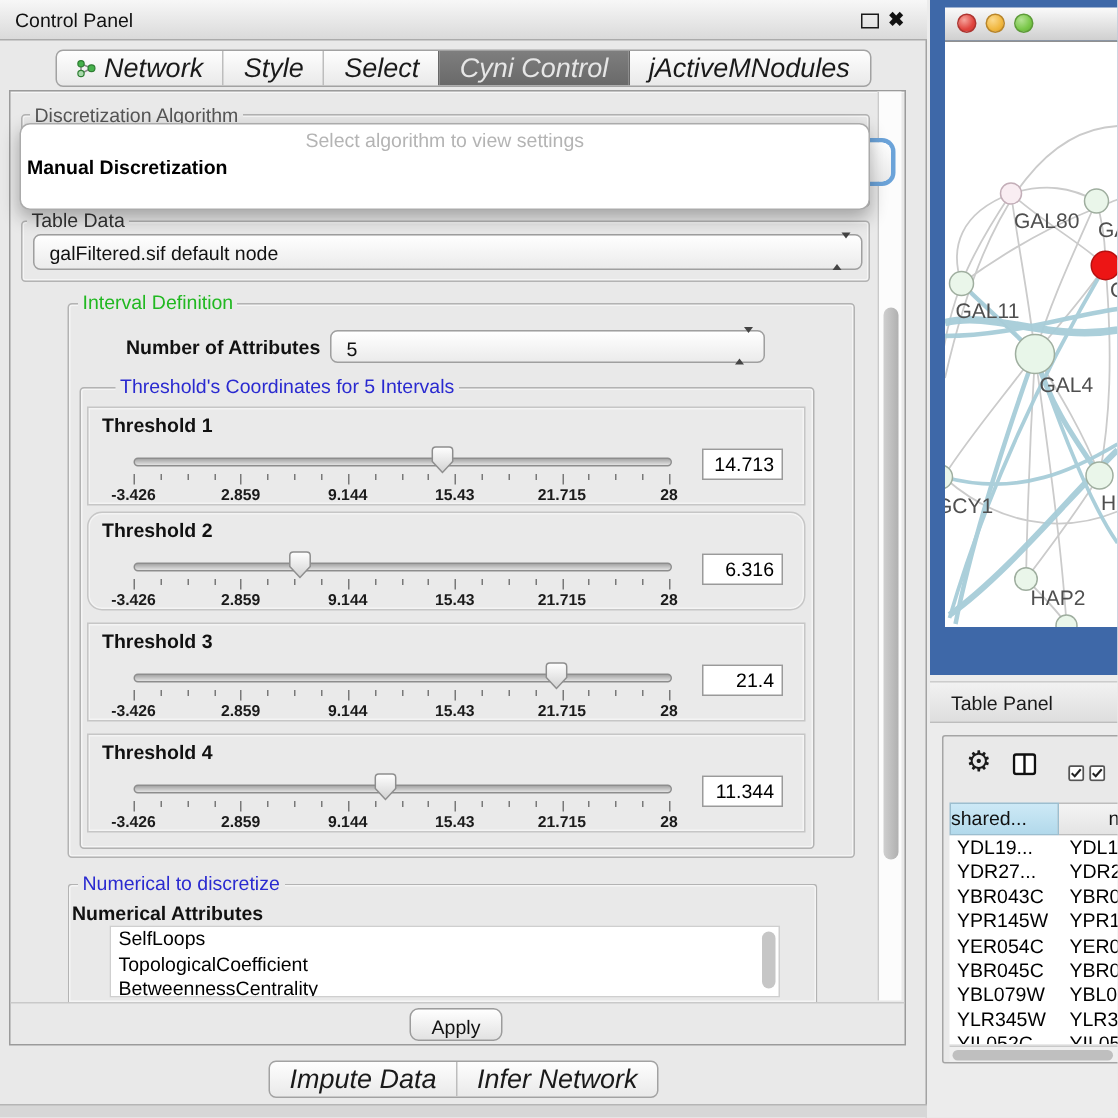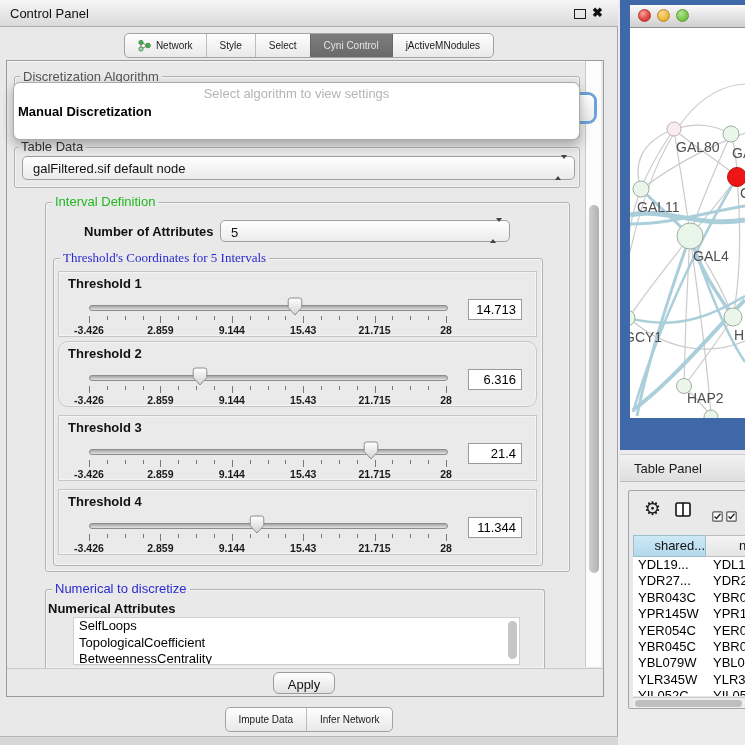--- a/index.html
+++ b/index.html
@@ -12,21 +12,21 @@
   .cp { position:absolute; left:0; top:0; width:618px; height:745px; background:#e9e9e9; border-right:1px solid #a3a3a3; box-sizing:border-box; }
   .cp-titlebar { position:absolute; left:0; top:0; width:618px; height:27px; background:linear-gradient(#f7f7f7,#dadada); border-bottom:1px solid #ababab; box-sizing:border-box; }
   .cp-title { position:absolute; left:10px; top:6px; font-size:13px; color:#111; }
   .float-btn { position:absolute; left:574px; top:9px; width:10px; height:8px; border:1.5px solid #1a1a1a; background:transparent; }
   .close-btn { position:absolute; left:592px; top:5px; font-size:13px; font-weight:bold; color:#111; }
 
   .seg-bar { position:absolute; left:0; width:618px; display:flex; justify-content:center; }
   .seg-bar.top { top:33px; }
   .seg-bar.bottom { top:707px; }
   .seg-group { display:flex; border:1px solid #a2a2a2; border-radius:5px; overflow:hidden; background:linear-gradient(#fefefe,#e9e9e9); }
-  .seg { padding:0 13px; line-height:23px; font-size:10px; color:#1a1a1a; border-left:1px solid #bdbdbd; display:flex; align-items:center; gap:5px; white-space:nowrap; cursor:default; }
+  .seg { padding:0 13px; line-height:23px; font-size:18px; color:#1a1a1a; border-left:1px solid #bdbdbd; display:flex; align-items:center; gap:5px; white-space:nowrap; cursor:default;font-style:italic; }
   .seg:first-child { border-left:none; }
   .seg.sel { background:linear-gradient(#7e7e7e,#696969); color:#e6e6e6; border-left-color:#686868; }
   .seg.sel + .seg { border-left-color:#686868; }
   .tab-icon { display:inline-flex; }
 
   .pane { position:absolute; left:6px; top:60px; width:598px; height:637px; border:1px solid #9b9b9b; background:#e9e9e9; box-sizing:border-box; box-shadow:inset 0 1px 0 #f6f6f6; }
 
   .group { position:absolute; border:1px solid #b3b3b3; border-radius:3px; box-shadow:inset 0 0 0 1px rgba(255,255,255,.55); box-sizing:border-box; }
   .group-title { position:absolute; font-size:13px; background:#e9e9e9; padding:0 3px; line-height:13px; white-space:nowrap; }
 
@@ -49,21 +49,21 @@
   .arr-up { width:0; height:0; border-left:3.5px solid transparent; border-right:3.5px solid transparent; border-bottom:4.5px solid #444; margin-bottom:3px; }
   .arr-dn { width:0; height:0; border-left:3.5px solid transparent; border-right:3.5px solid transparent; border-top:4.5px solid #444; }
   #combo-table { left:22px; top:156px; width:553px; height:24px; }
 
   
   #grp-interval { left:45px; top:202px; width:525px; height:370px; }
   #grp-interval-title { left:52px; top:195px; color:#21b821; }
   #lbl-intervals { position:absolute; left:84px; top:224px; font-size:13px; font-weight:bold; color:#111; }
   #combo-intervals { left:220px; top:220px; width:290px; height:22px; }
   #grp-thresh { left:53px; top:258px; width:490px; height:308px; }
-  #grp-thresh-title { left:60px; top:251px; color:#2a2ad0;font-family:Liberation Serif, serif; }
+  #grp-thresh-title { left:77px; top:251px; color:#2a2ad0; }
 
   .threshold-panel { position:absolute; left:58px; width:479px; height:66px; background:#eaeaea; border:1px solid #c6c6c6; box-shadow:inset 0 0 0 1px #f4f4f4; box-sizing:border-box; }
   .t-label { position:absolute; left:9px; top:4px; font-size:13px; font-weight:bold; color:#111; }
   .slider-area { position:absolute; left:30px; top:25px; width:357px; height:38px; }
   .track { position:absolute; left:0; top:8px; width:100%; height:4px; border:1px solid #8d8d8d; border-radius:3px; background:linear-gradient(#a6a6a6,#e2e2e2); box-sizing:content-box; }
   .handle { position:absolute; top:0; width:16px; height:19px; margin-left:-8px; }
   .ticks { position:absolute; left:0; top:19px; width:100%; height:8px; }
   .tick { position:absolute; width:1px; background:#787878; }
   .tick.major { height:7px; } .tick.minor { height:4px; }
   .tick-labels { position:absolute; left:0; top:27px; width:100%; height:12px; }
@@ -97,21 +97,21 @@
   .net-canvas { position:absolute; left:10px; top:28px; width:115px; height:390px; background:#fff; overflow:hidden; }
 
   .table-panel-bar { position:absolute; left:620px; top:454px; width:125px; height:28px; background:linear-gradient(#f2f2f2,#dedede); border-top:1px solid #cccccc; border-bottom:1px solid #bdbdbd; box-sizing:border-box; }
   .table-panel-title { position:absolute; left:14px; top:6px; font-size:13px; color:#1a1a1a; }
 
   .table-box { position:absolute; left:628px; top:490px; width:150px; height:219px; background:#e9e9e9; border:1px solid #a5a5a5; border-radius:2px; box-sizing:border-box; }
   .gear { position:absolute; left:15px; top:8px; font-family:"DejaVu Sans", sans-serif; font-size:19px; color:#1a1a1a; line-height:19px; }
   .colicon { position:absolute; left:46px; top:11px; }
   .chk1 { position:absolute; left:83px; top:17px; }
   .chk2 { position:absolute; left:97px; top:17px; }
-  .th1 { position:absolute; left:4px; top:44px; width:73px; height:22px; background:linear-gradient(#cde9f6,#b2d9eb); border:1px solid #9cbecf; font-size:13px; color:#111; text-align:right; line-height:20px; box-sizing:border-box; }
+  .th1 { position:absolute; left:4px; top:44px; width:73px; height:22px; background:linear-gradient(#cde9f6,#b2d9eb); border:1px solid #9cbecf; font-size:13px; color:#111; text-align:left; line-height:20px; box-sizing:border-box; }
   .th2 { position:absolute; left:77px; top:44px; width:82px; height:22px; background:linear-gradient(#f4f4f4,#e4e4e4); border:1px solid #bdbdbd; border-left:none; font-size:13px; color:#111; line-height:20px; box-sizing:border-box; overflow:hidden; }
   .th2 span { margin-left:33px; }
   .rows-wrap { position:absolute; left:4px; top:66px; width:153px; height:139px; background:#fff; overflow:hidden; }
   .trow { position:absolute; left:0; width:100%; height:16px; font-size:13px; color:#000; }
   .trow .c1 { position:absolute; left:5px; white-space:nowrap; }
   .trow .c2 { position:absolute; left:80px; white-space:nowrap; }
   .h-scroll { position:absolute; left:4px; top:206px; width:153px; height:11px; background:#efefef; border-top:1px solid #c9c9c9; box-sizing:border-box; }
   .h-thumb { position:absolute; left:2px; top:2px; width:107px; height:7px; border-radius:4px; background:#bfbfbf; }
 
   .hidden-defs { position:absolute; width:0; height:0; }

